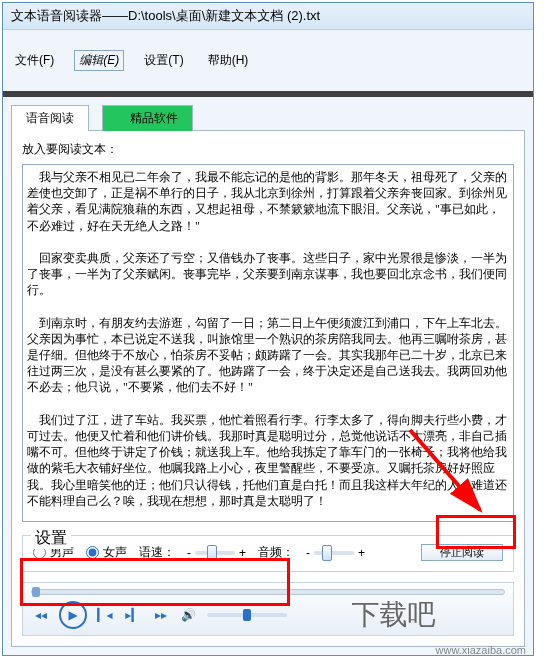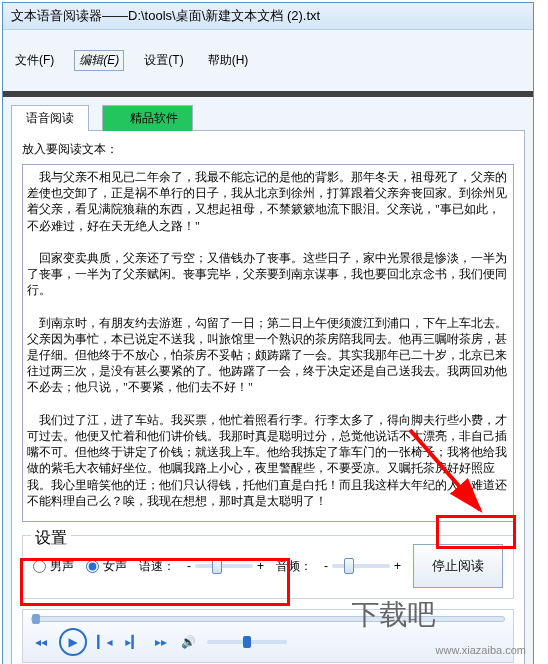--- a/index.html
+++ b/index.html
@@ -24,21 +24,21 @@
 textarea.maintext::selection { background: #3399ff; color: #fff; }
 
 .settings-group { border: 1px solid #c8d4e2; margin-top: 10px; padding: 8px 10px 10px; position: relative; }
 .settings-group .legend { position: absolute; top: -8px; left: 8px; background: #fff; padding: 0 4px; font-size: 16px; }
 .settings-row { display: flex; align-items: center; gap: 12px; }
 .radio-wrap { display: flex; align-items: center; gap: 4px; }
 input[type=radio] { accent-color: #2a6fc9; }
 .slider-wrap { display: flex; align-items: center; gap: 4px; flex: 1; }
 .slider-track { flex: 1; height: 4px; background: #d8e2ee; border-radius: 2px; position: relative; }
 .slider-thumb { width: 10px; height: 16px; background: linear-gradient(#f8fbff,#cde0f4); border: 1px solid #6a8fb8; border-radius: 2px; position: absolute; top: -6px; }
-.stop-btn { padding: 12px 18px; border: 1px solid #8aa8c8; background: linear-gradient(#fefefe,#e4ecf6); cursor: pointer; font-size: 13px; }
+.stop-btn { padding: 0 18px; border: 1px solid #8aa8c8; background: linear-gradient(#fefefe,#e4ecf6); cursor: pointer; font-size: 11px; margin-left: 44px; }
 
 .player { border: 1px solid #c8d4e2; background: linear-gradient(#fdfeff,#e8eff8); margin-top: 10px; padding: 6px 8px; }
 .player-progress { height: 6px; background: #dce6f2; border: 1px solid #b8c8dc; border-radius: 3px; margin-bottom: 6px; position: relative; }
 .player-progress .pthumb { width: 8px; height: 10px; background: #7aa4d4; position: absolute; left: 0; top: -3px; border-radius: 2px; }
 .player-controls { display: flex; align-items: center; gap: 8px; }
 .pbtn { width: 20px; height: 20px; display: flex; align-items: center; justify-content: center; color: #2a6fc9; cursor: pointer; font-size: 12px; }
 .play-big { width: 28px; height: 28px; border-radius: 50%; border: 2px solid #2a6fc9; display: flex; align-items: center; justify-content: center; color: #2a6fc9; }
 .vol-track { width: 80px; height: 4px; background: #cfe0f2; border-radius: 2px; position: relative; }
 .vol-thumb { width: 8px; height: 12px; background: #2a6fc9; position: absolute; top: -4px; border-radius: 2px; }
 

